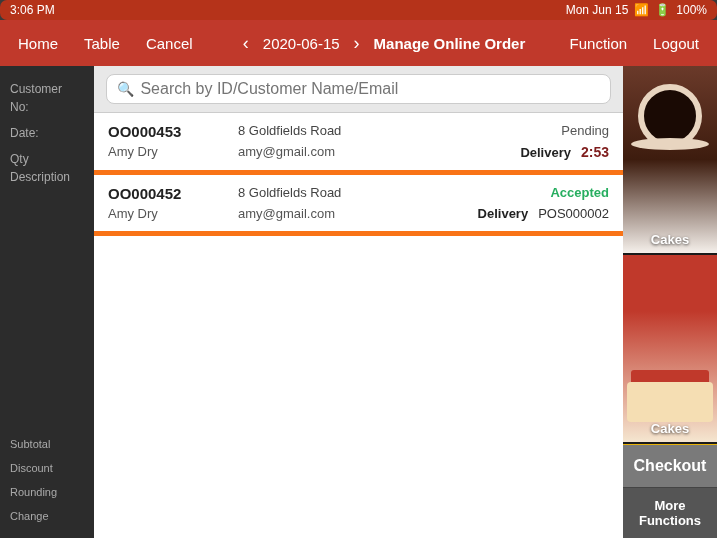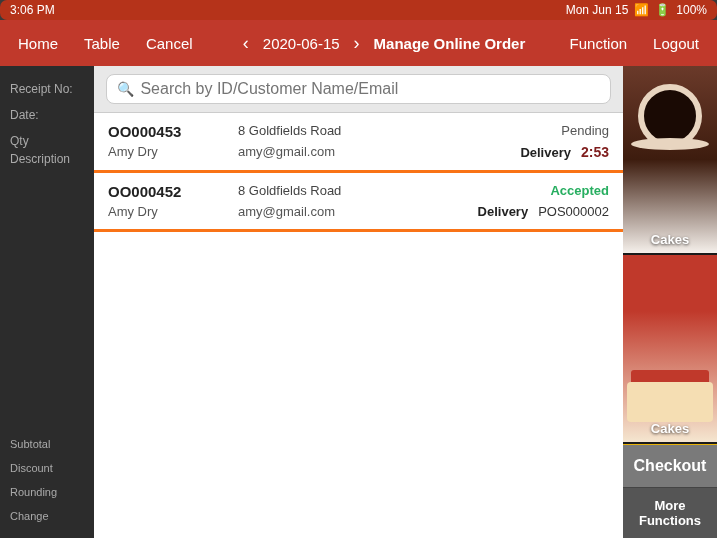--- a/index.html
+++ b/index.html
@@ -136,21 +136,21 @@
     .search-icon-svg { color: #999; font-size: 14px; }
 
     
     .order-list {
       flex: 1;
       background: white;
       overflow-y: auto;
     }
     .order-item {
       padding: 10px 14px;
-      border-bottom: 3px solid #f97316;
+      border-bottom: 5px solid #f97316;
       display: grid;
       grid-template-columns: 120px 1fr auto;
       grid-template-rows: auto auto;
       row-gap: 4px;
       column-gap: 10px;
     }
     .order-id {
       font-size: 15px;
       font-weight: 600;
       color: #222;
@@ -332,21 +332,21 @@
   </div>
   <div class="nav-right">
     <span class="nav-item">Function</span>
     <span class="nav-item">Logout</span>
   </div>
 </div>
 
 <div class="main-layout">
 
   <div class="left-sidebar">
-    <div class="sidebar-label">Receipt No:</div>
+    <div class="sidebar-label">Customer No:</div>
     <div class="sidebar-label">Date:</div>
     <div class="sidebar-label">Qty  Description</div>
     <div class="sidebar-spacer"></div>
     <div class="sidebar-info">Subtotal</div>
     <div class="sidebar-info">Discount</div>
     <div class="sidebar-info">Rounding</div>
     <div class="sidebar-info">Change</div>
   </div>
 
   <div class="center-content">

